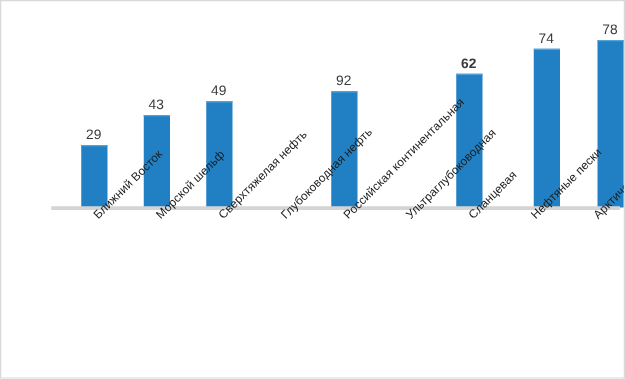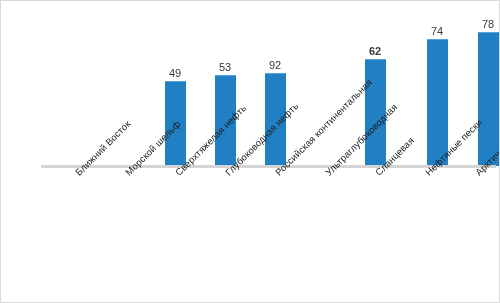--- a/index.html
+++ b/index.html
@@ -96,27 +96,31 @@
   }
 </style>
 </head>
 <body>
 
 <div id="chart-root">
 
   <div id="plot-area">
     <div id="plot-bg"></div>
 
+  <div class="bar-slot" style="left: 9px;">
+        <div class="bar" title="Ближний Восток: 29" style="height: 49.4891px; background: rgb(33, 128, 196);"></div>
+        <div class="bar-value" style="bottom: 52.4891px; color: rgb(58, 58, 58);">29</div>
+      </div>
+      <div class="bar-slot" style="left: 59px;">
+        <div class="bar" title="Морской шельф: 43" style="height: 73.3804px; background: rgb(33, 128, 196);"></div>
+        <div class="bar-value" style="bottom: 76.3804px; color: rgb(58, 58, 58);">43</div>
+      </div>
       <div class="bar-slot" style="left: 109px;">
         <div class="bar" title="Сверхтяжелая нефть: 49" style="height: 83.6196px; background: rgb(33, 128, 196);"></div>
         <div class="bar-value" style="bottom: 86.6196px; color: rgb(58, 58, 58);">49</div>
-      </div>
-      <div class="bar-slot" style="left: 159px;">
-        <div class="bar" title="Глубоководная нефть: 53" style="height: 90.4457px; background: rgb(33, 128, 196);"></div>
-        <div class="bar-value" style="bottom: 93.4457px; color: rgb(58, 58, 58);">53</div>
       </div>
       <div class="bar-slot" style="left: 209px;">
         <div class="bar" title="Российская континентальная: 54" style="height: 92.1522px; background: rgb(33, 128, 196);"></div>
         <div class="bar-value" style="bottom: 95.1522px; color: rgb(58, 58, 58);">92</div>
       </div>
       <div class="bar-slot" style="left: 309px; font-weight: bold;">
         <div class="bar" title="Сланцевая: 62" style="height: 105.804px; background: rgb(33, 128, 196);"></div>
         <div class="bar-value" style="bottom: 108.804px; color: rgb(58, 58, 58);">62</div>
       </div>
       <div class="bar-slot" style="left: 371px;">

